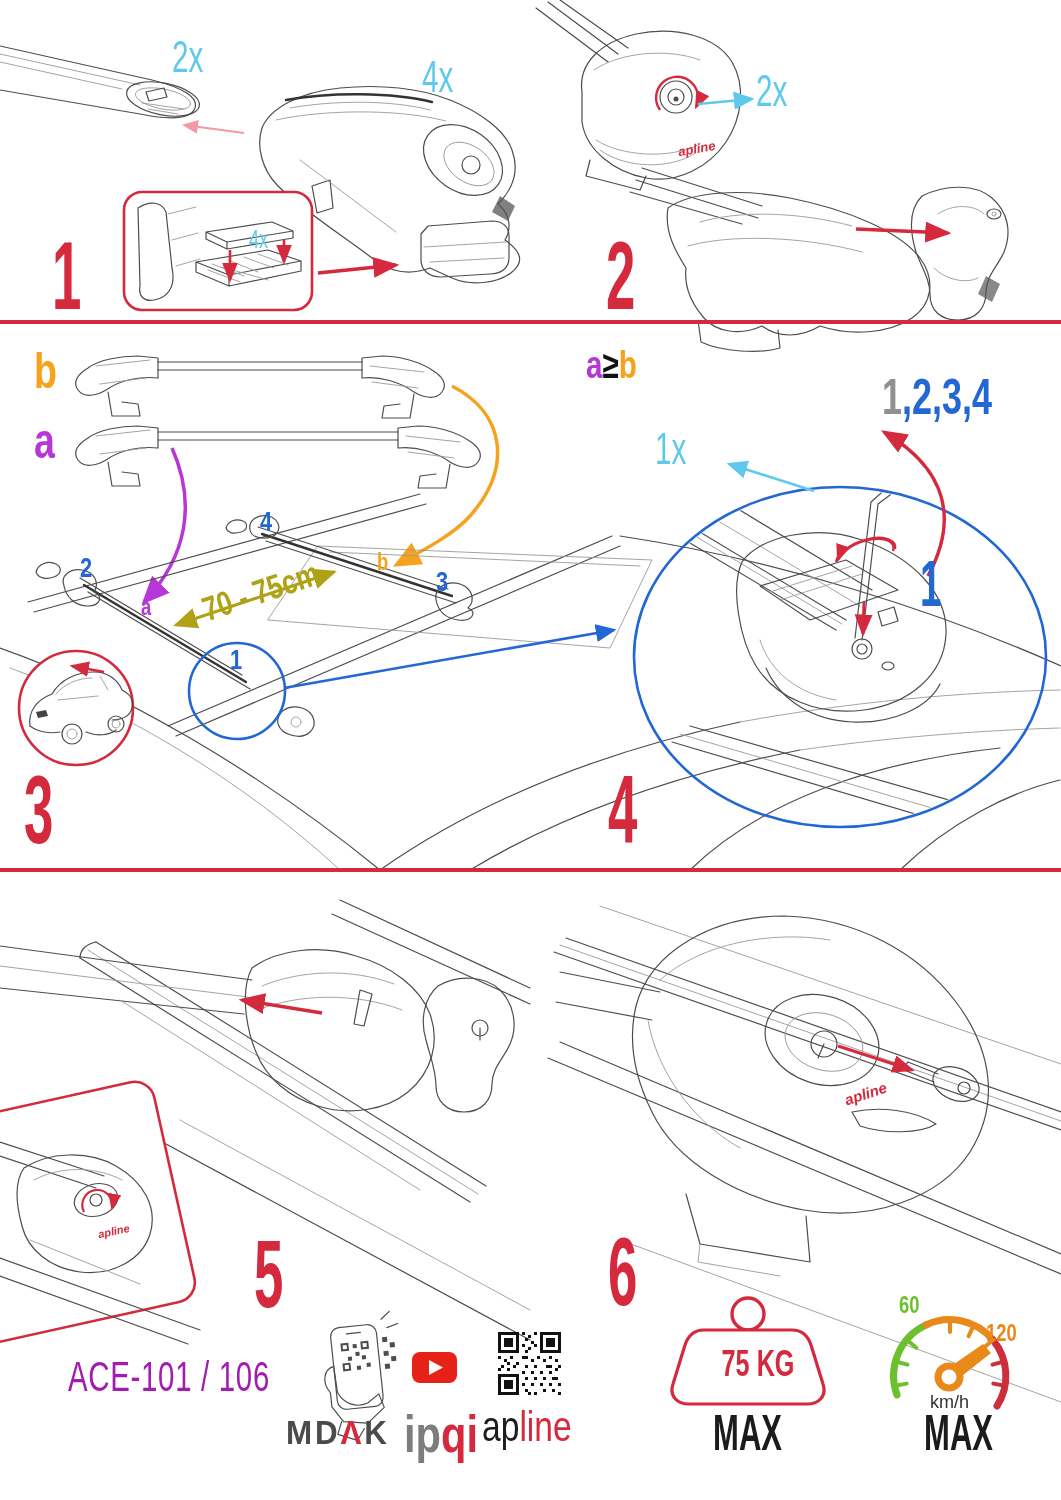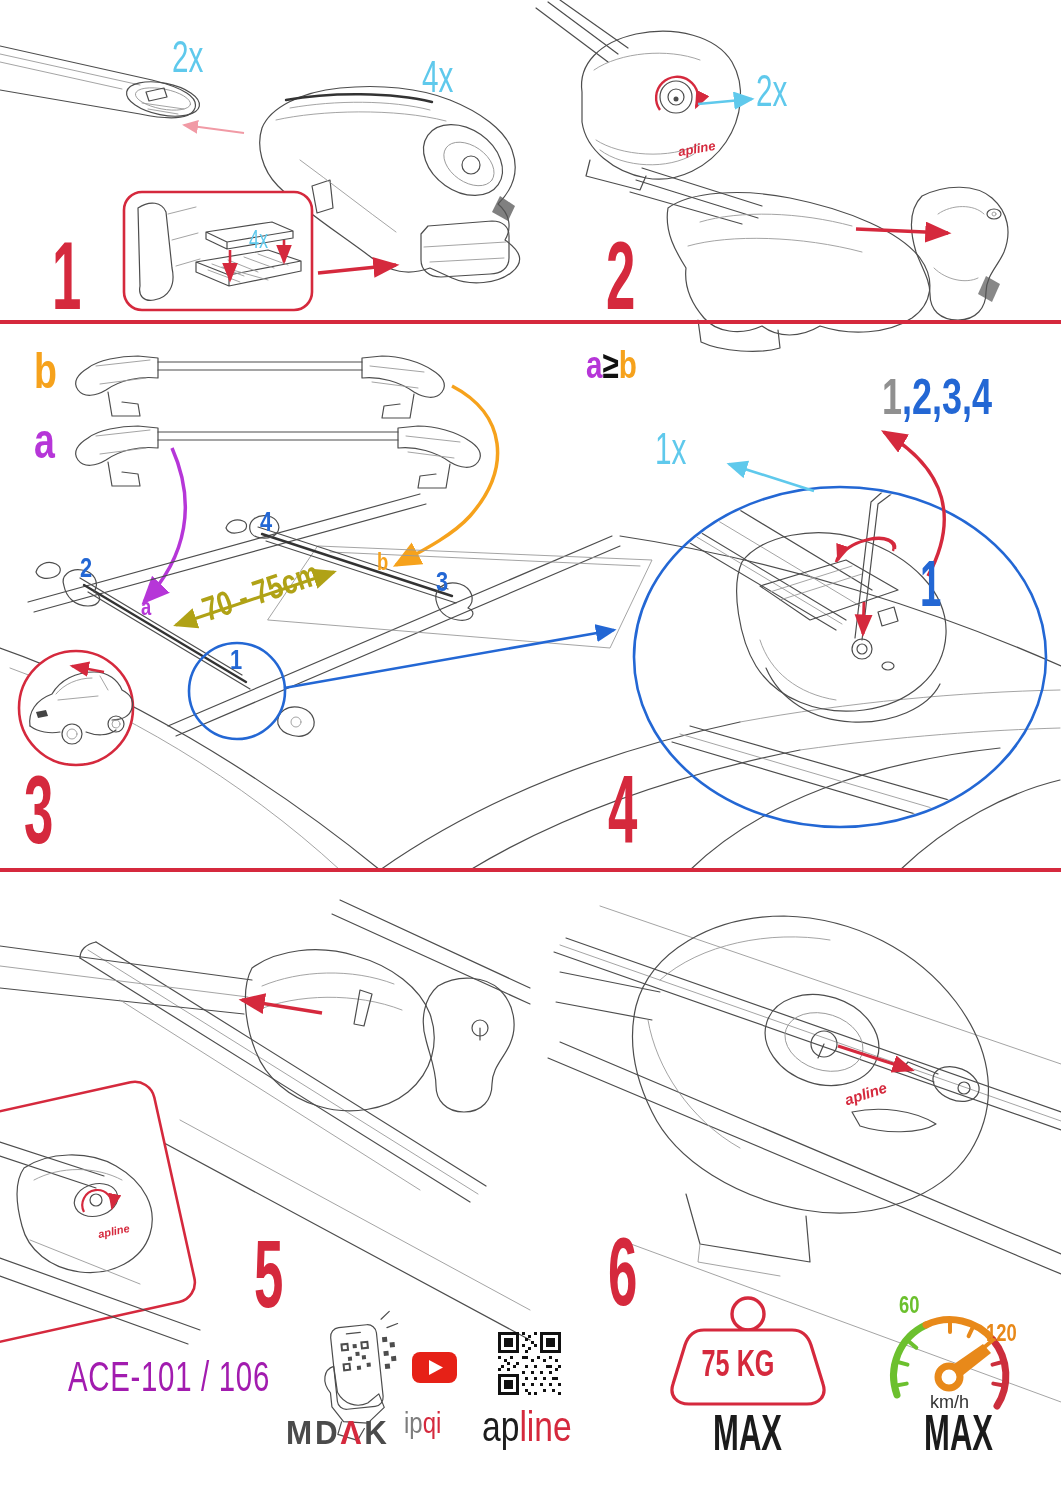--- a/index.html
+++ b/index.html
@@ -421,28 +421,28 @@
   <div class="lbl stepnum" style="left:254px;top:1226px;"><span class="sq s55">5</span></div>
   <div class="lbl" style="left:98px;top:1226px;font-size:11px;font-weight:700;font-style:italic;color:#d5293d;transform:rotate(-12deg);"><span>apline</span></div>
 
   <div class="lbl stepnum" style="left:608px;top:1224px;"><span class="sq s55">6</span></div>
   <div class="lbl" style="left:844px;top:1086px;font-size:15px;font-weight:700;font-style:italic;color:#d5293d;transform:rotate(-18deg);"><span>apline</span></div>
 
   <div class="lbl" style="left:68px;top:1356px;font-size:42px;font-weight:400;color:#a21caf;letter-spacing:1px;"><span class="sq s7">ACE-101 / 106</span></div>
   <div class="lbl" style="left:286px;top:1416px;font-size:33px;font-weight:700;letter-spacing:3px;">
     <span class="sq s95"><span style="color:#4b4b4b;">MD</span><span style="color:#d5293d;">Λ</span><span style="color:#4b4b4b;">K</span></span>
   </div>
-  <div class="lbl" style="left:404px;top:1408px;font-size:30px;font-weight:400;">
+  <div class="lbl" style="left:404px;top:1408px;font-size:52px;font-weight:700;">
     <span class="sq s8"><span style="color:#7d7d7d;">ip</span><span style="color:#d5293d;">qi</span></span>
   </div>
   <div class="lbl" style="left:482px;top:1406px;font-size:42px;font-weight:500;">
     <span class="sq s8"><span style="color:#1d1d1d;">ap</span><span style="color:#d5293d;">line</span></span>
   </div>
 
-  <div class="lbl" style="left:686px;top:1346px;width:124px;text-align:left;font-size:36px;font-weight:700;color:#d5293d;"><span class="sqc s7">75 KG</span></div>
+  <div class="lbl" style="left:686px;top:1346px;width:124px;text-align:right;font-size:36px;font-weight:700;color:#d5293d;"><span class="sqc s7">75 KG</span></div>
   <div class="lbl" style="left:686px;top:1408px;width:124px;text-align:center;font-size:50px;font-weight:700;color:#1b1b1b;"><span class="sqc s62">MAX</span></div>
 
   <div class="lbl" style="left:899px;top:1294px;font-size:23px;font-weight:700;color:#6cc02e;"><span class="sq s8">60</span></div>
   <div class="lbl" style="left:986px;top:1322px;font-size:23px;font-weight:700;color:#e8891a;"><span class="sq s8">120</span></div>
   <div class="lbl" style="left:903px;top:1392px;width:94px;text-align:center;font-size:19px;color:#333;"><span class="sqc s95">km/h</span></div>
   <div class="lbl" style="left:903px;top:1408px;width:94px;text-align:center;font-size:50px;font-weight:700;color:#1b1b1b;"><span class="sqc s62">MAX</span></div>
 
 </div>
 
 </body></html>

